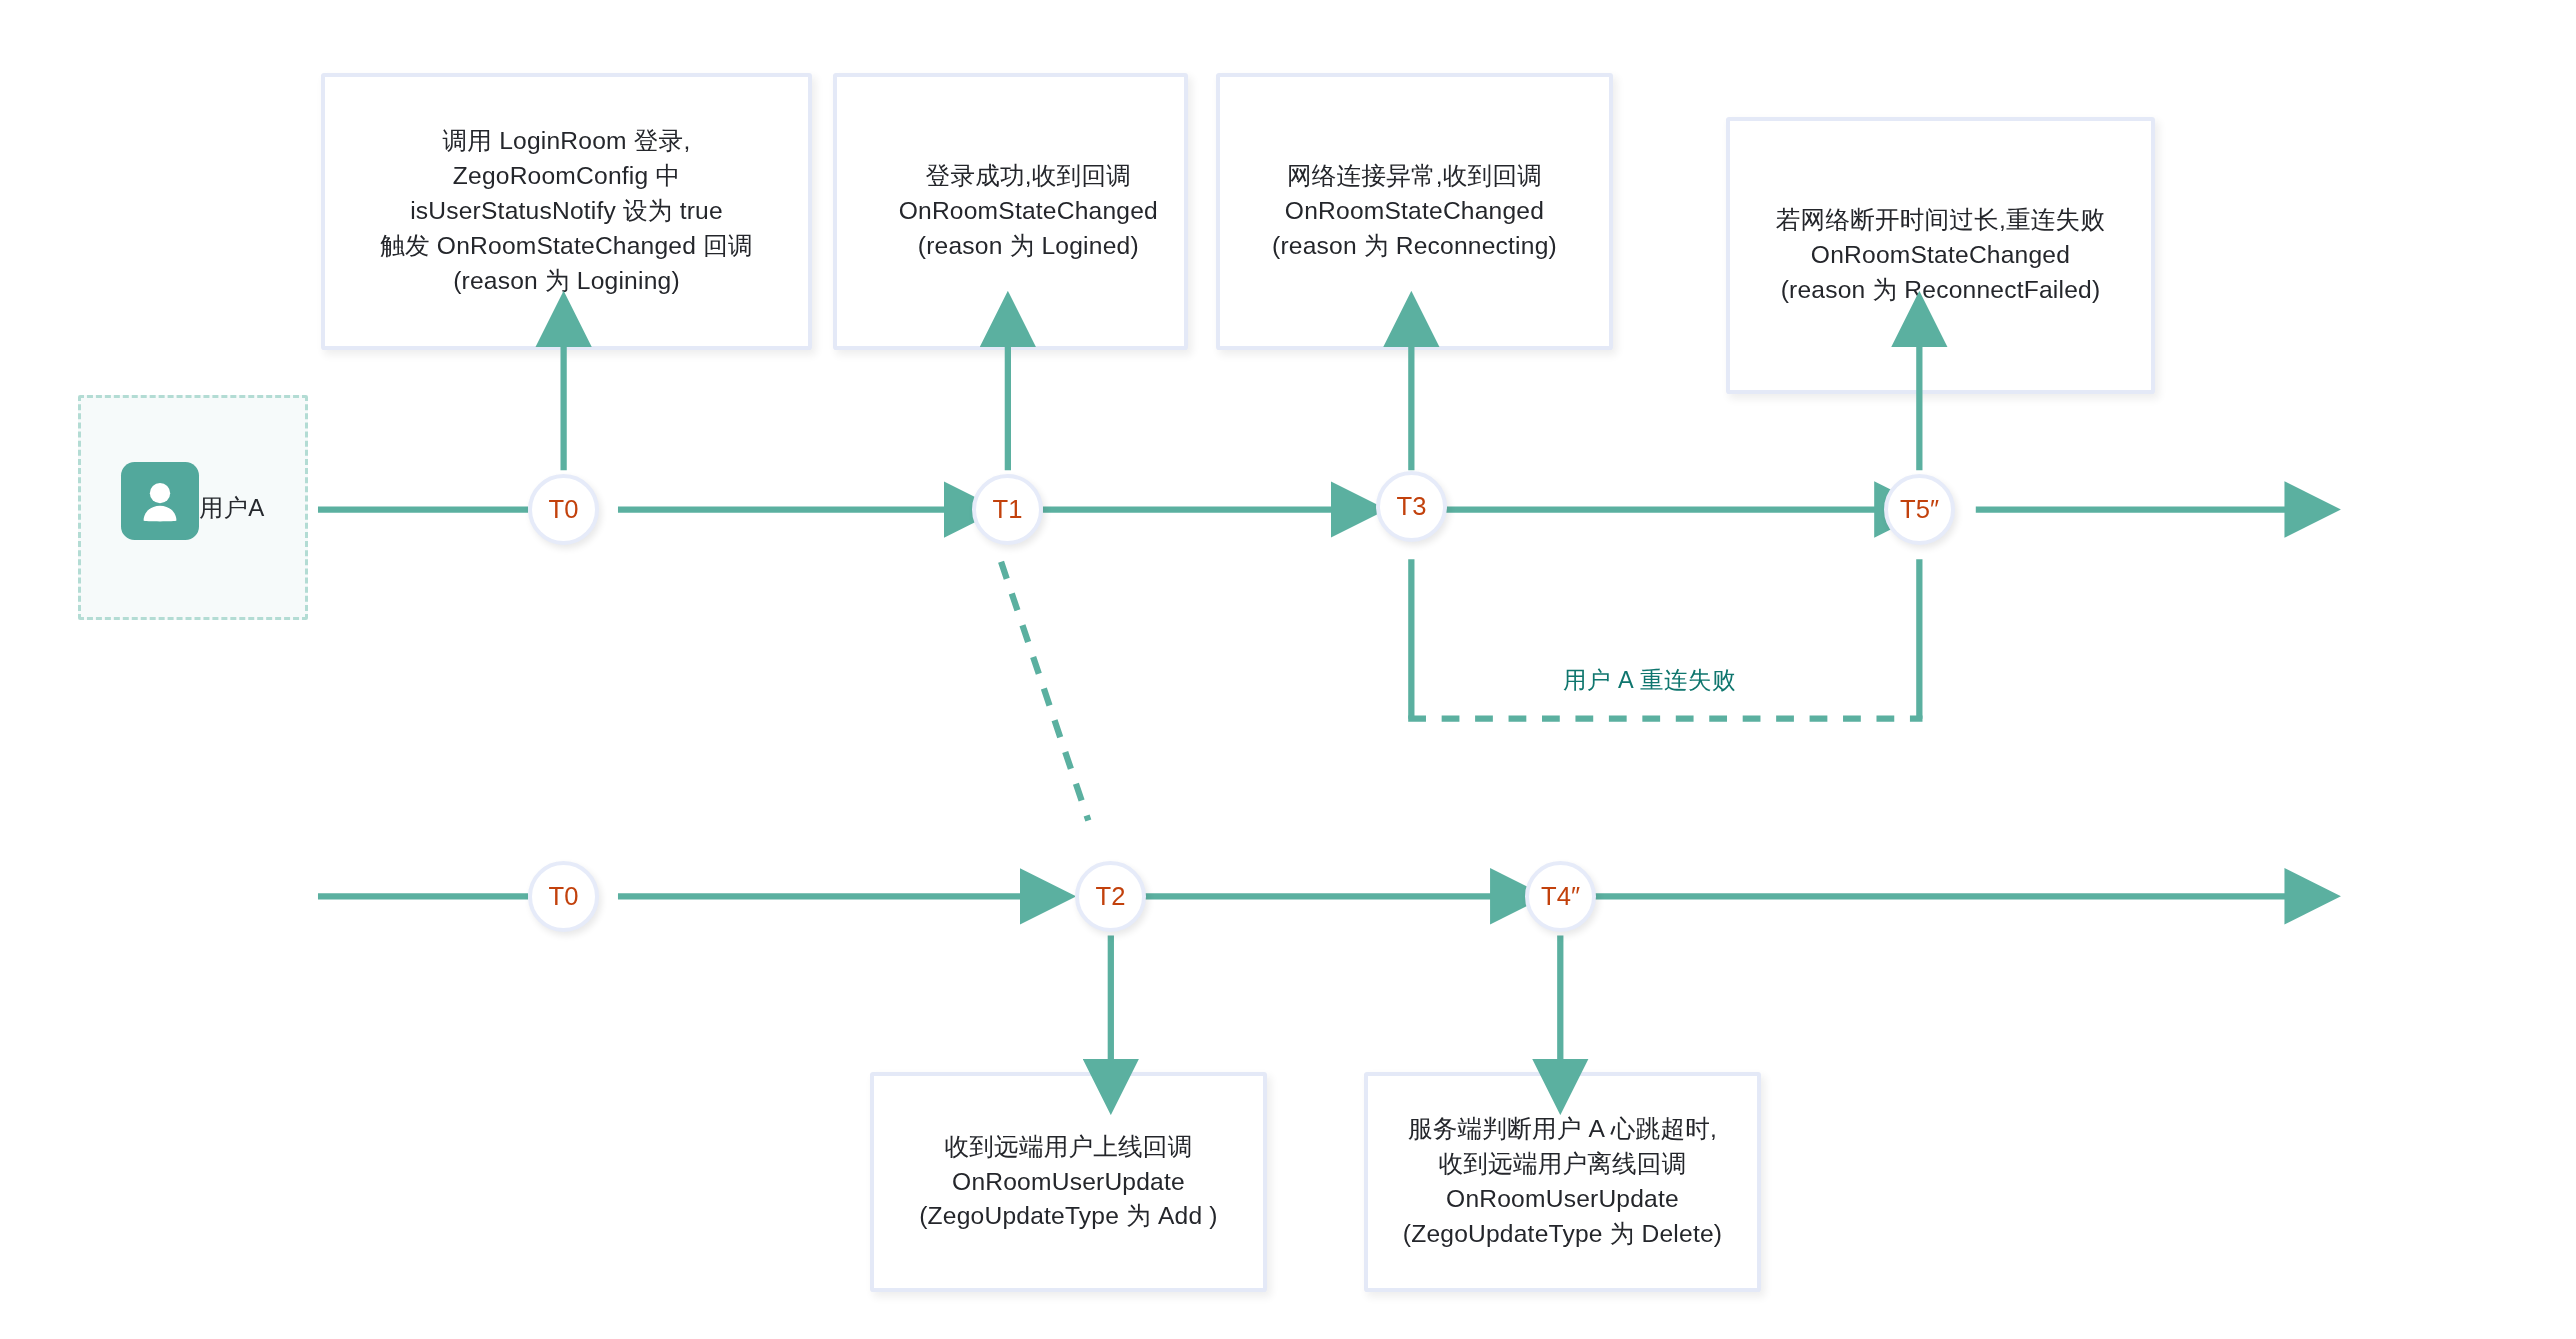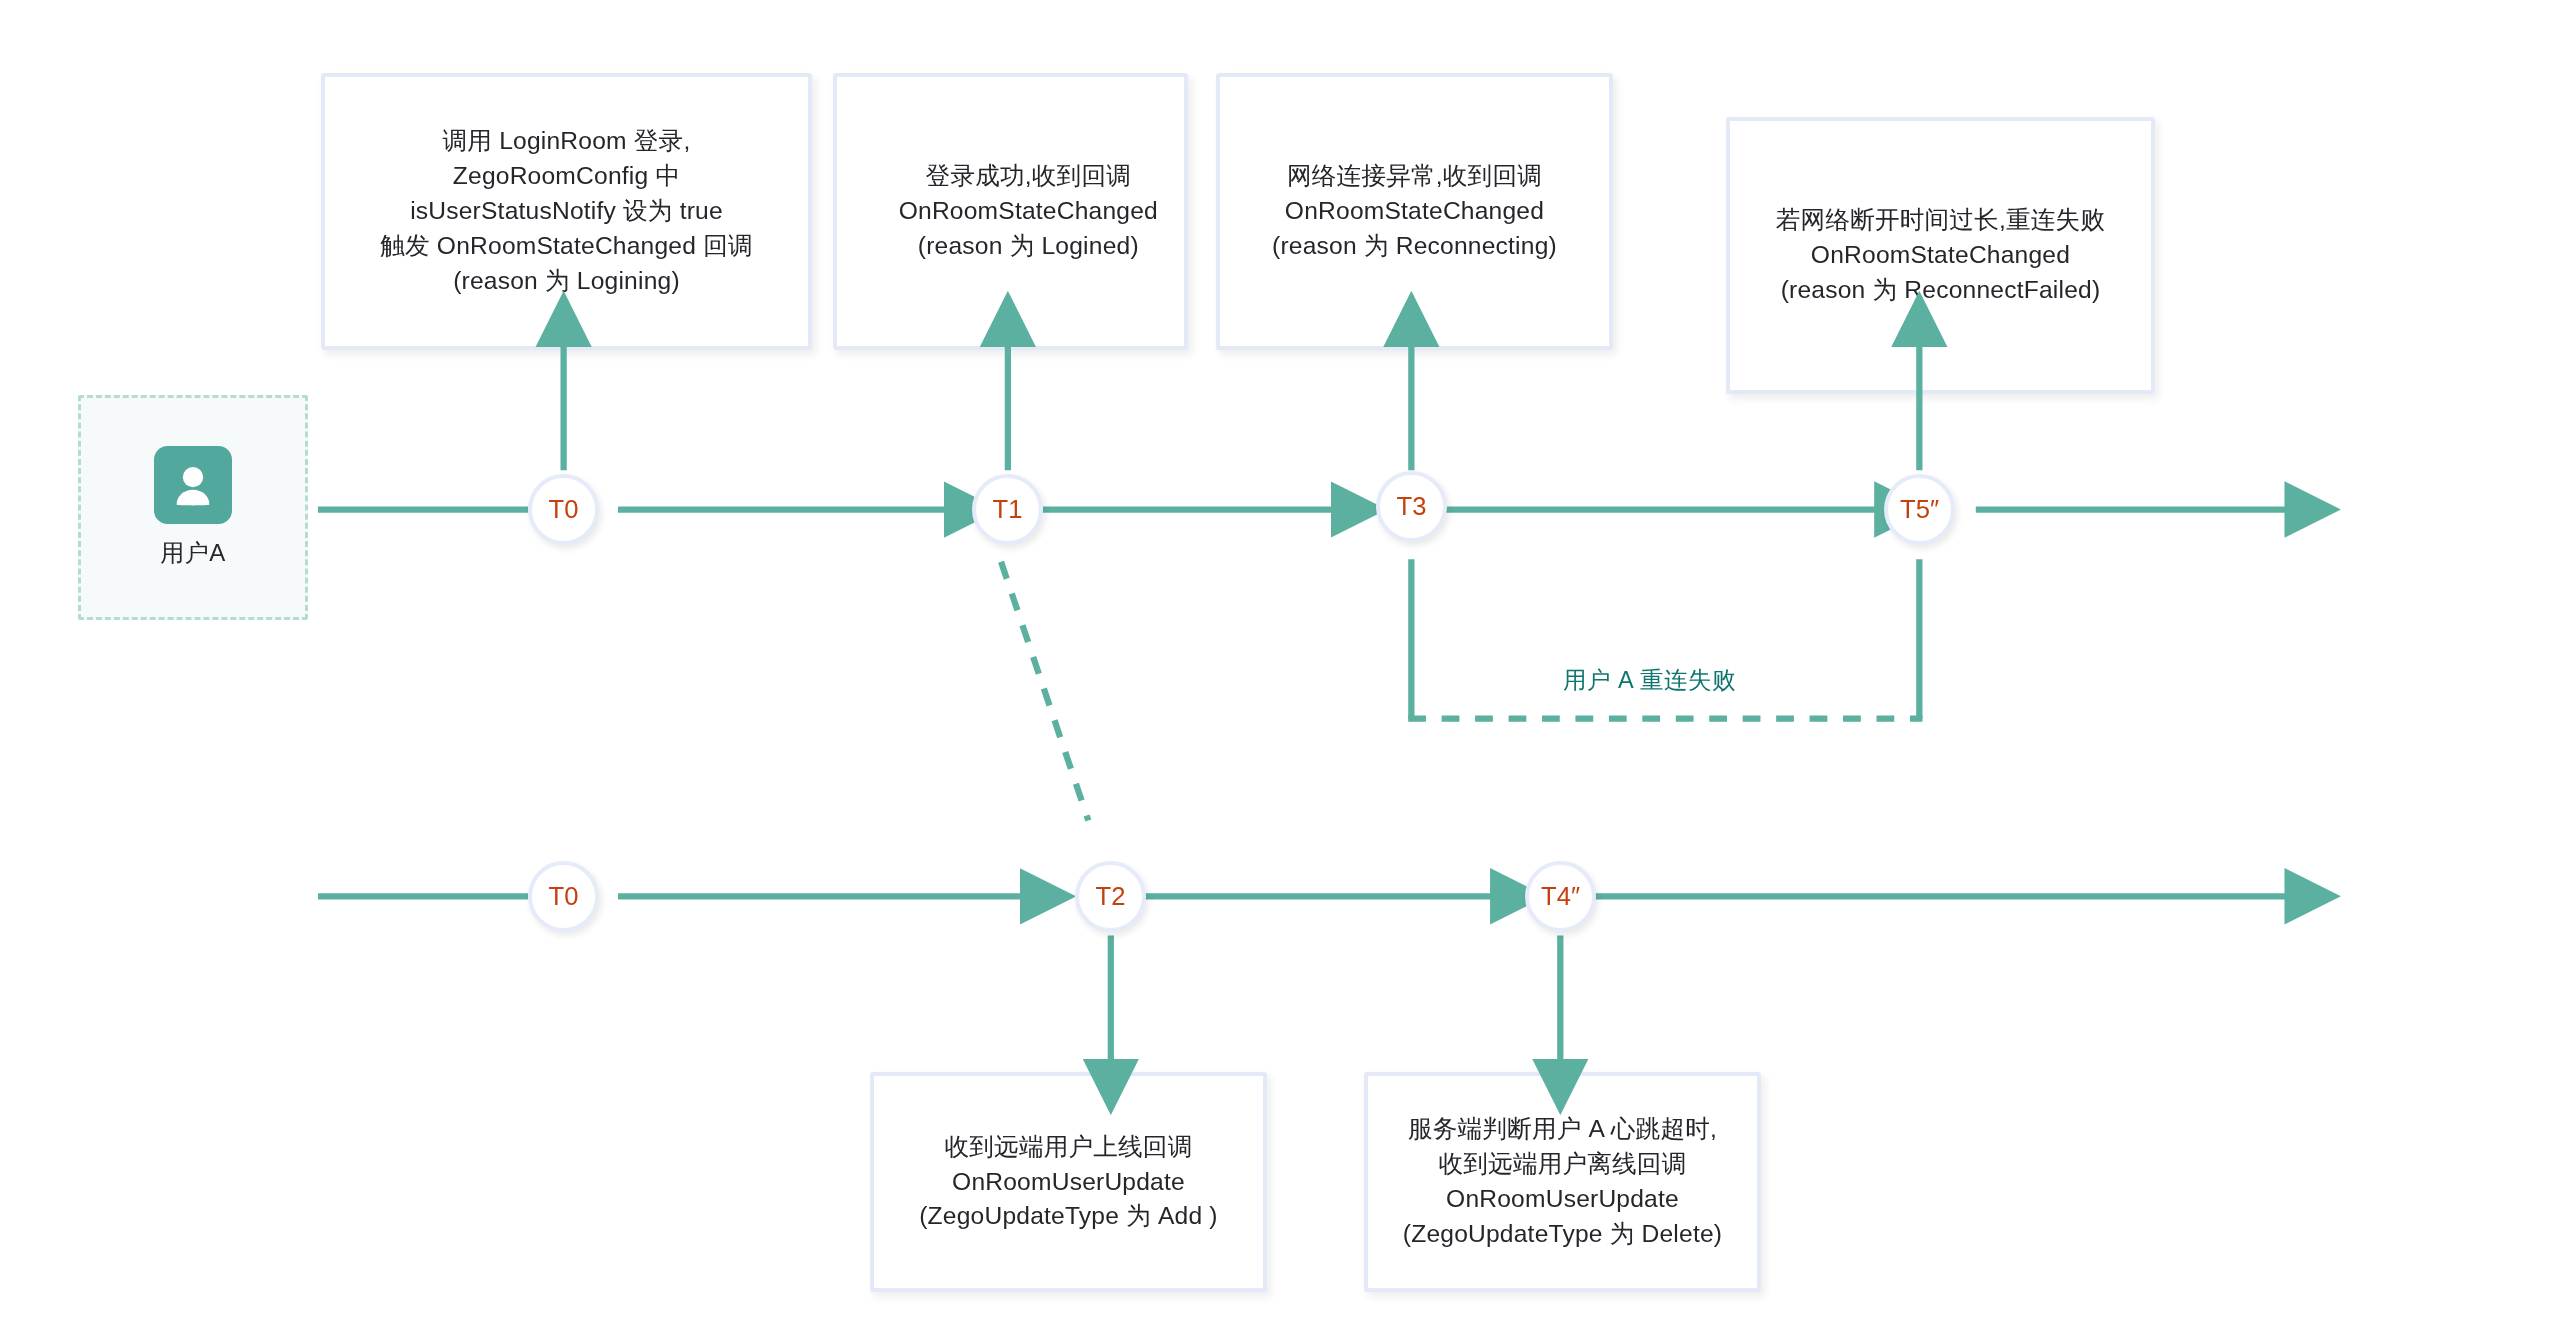--- a/index.html
+++ b/index.html
@@ -26,21 +26,21 @@
     letter-spacing:0.2px;
     white-space:pre-line;
     padding:5.2px 9.4px;
     box-sizing:border-box;
   }
 
   
   .actor{
     position:absolute;
     box-sizing:border-box;
-    display:flex;flex-direction:column;
+    display:flex;flex-direction:row;
     align-items:center;justify-content:center;
     border-radius:2.1px;
   }
   .actor.a{border:3.1px dashed #B3DCD4;background:#F6FAFA;}
   .actor.b{border:3.1px dashed #F7DDB0;background:#FCFAF6;}
   .avatar{
     width:78px;height:78px;border-radius:13.6px;
     display:flex;align-items:center;justify-content:center;
     margin-bottom:12.5px;
   }

